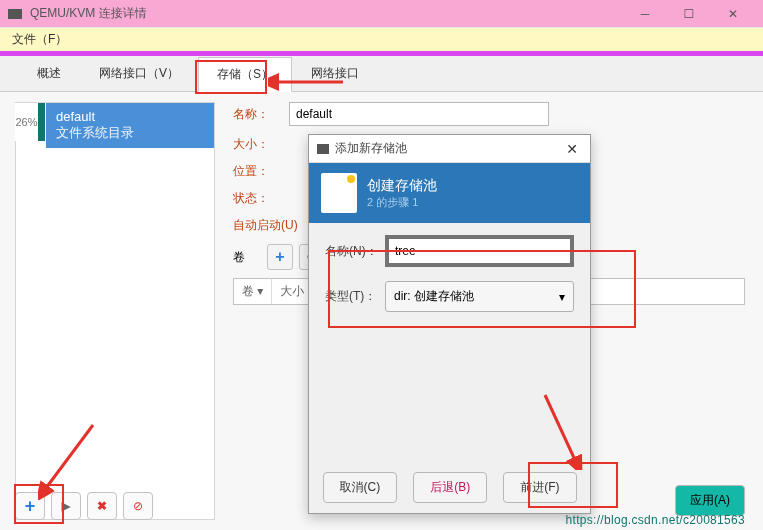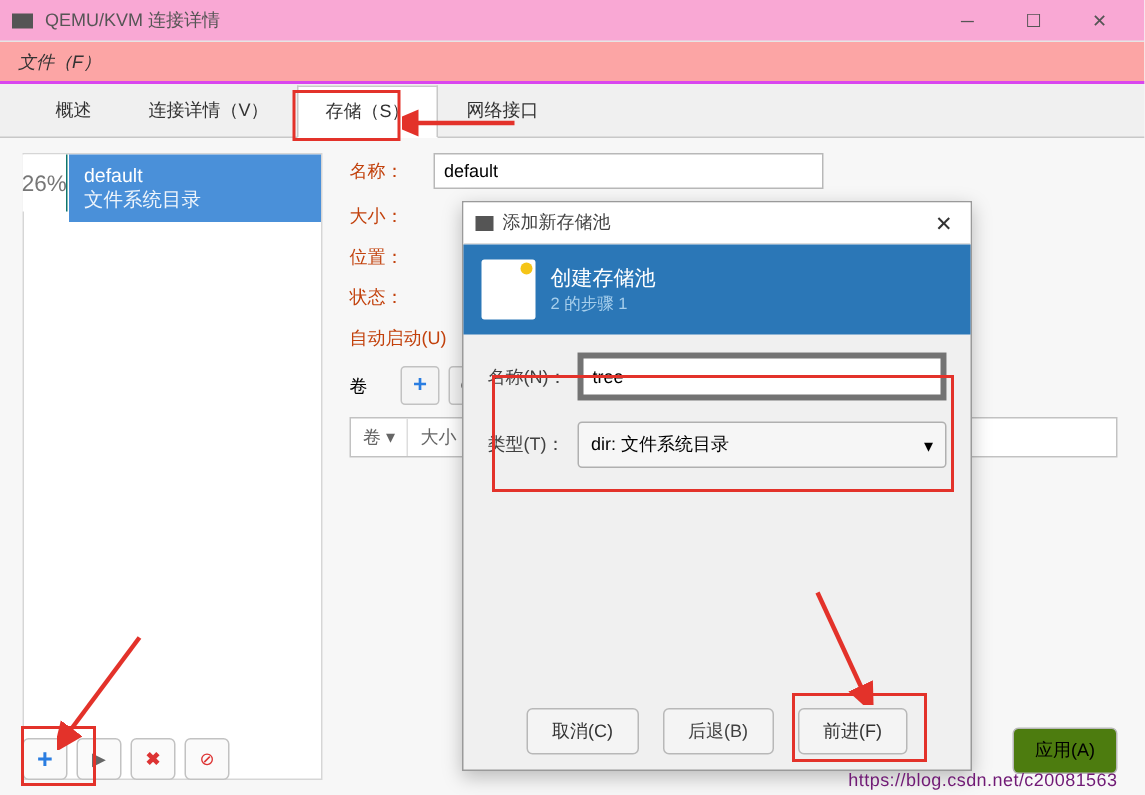--- a/index.html
+++ b/index.html
@@ -5,102 +5,102 @@
 * { box-sizing: border-box; margin: 0; padding: 0; font-family: "Microsoft YaHei", "Segoe UI", sans-serif; font-size: 12px; }
 body { background: #f7f7f7; width: 763px; height: 530px; position: relative; overflow: hidden; }
 
 
 .titlebar { height: 28px; background: #f9a8d4; border-bottom: 1px solid #e5e5e5; display: flex; align-items: center; padding: 0 8px; }
 .titlebar .icon { width: 14px; height: 10px; background: #555; margin-right: 8px; }
 .titlebar .title { flex: 1; color: #555; }
 .titlebar .winbtn { width: 44px; height: 28px; display: flex; align-items: center; justify-content: center; color: #555; }
 
 
-.menubar { height: 28px; background: #fca5a5; border-bottom: 2px solid #d946ef; display: flex; align-items: center; padding: 0 12px; font-style: italic; }
+.menubar { height: 28px; background: #fef9c3; border-bottom: 5px solid #d946ef; display: flex; align-items: center; padding: 0 12px; }
 .menubar .menuitem { color: #333; }
 
 
 .tabbar { height: 36px; background: #f0f0f0; border-bottom: 1px solid #c8c8c8; display: flex; align-items: stretch; padding-left: 18px; }
 .tab { padding: 0 18px; display: flex; align-items: center; color: #333; border: 1px solid transparent; }
 .tab.active { background: #fff; border: 1px solid #c8c8c8; border-bottom: 1px solid #fff; position: relative; top: 1px; }
 
 
 .main { position: absolute; top: 92px; left: 0; right: 0; bottom: 0; display: flex; }
 .sidebar { width: 200px; background: #fff; border: 1px solid #d6d6d6; margin: 10px 0 10px 15px; display: flex; flex-direction: column; position: relative; }
 .pool-item { background: #4a90d9; color: #fff; padding: 6px 10px; }
 .pool-wrap { position: relative; }
-.pool-wrap .pctbox { position: absolute; left: -1px; top: 0; width: 30px; height: 38px; display:flex; align-items:center; justify-content:center; color:#777; font-size:15px; background:#fff; border-right:1px solid #0f766e; }
+.pool-wrap .pctbox { position: absolute; left: -1px; top: 0; width: 30px; height: 38px; display:flex; align-items:center; justify-content:center; color:#777; font-size:11px; background:#fff; border-right:7px solid #0f766e; }
 
 .content { flex: 1; padding: 10px 18px; }
 .formrow { display: flex; align-items: center; margin-bottom: 10px; }
 .formrow .lbl { width: 56px; color: #c2410c; }
 .formrow input[type=text].big { border: 1px solid #b8b8b8; padding: 4px 6px; width: 260px; }
 .volrow { display:flex; align-items:center; gap:4px; }
 .volbox { border:1px solid #c2c2c2; background:#fff; display:flex; margin-top:8px; }
 .volbox .col { padding:4px 8px; border-right:1px solid #ddd; color:#666; }
 .tribtn { border:1px solid #c2c2c2; background:#f4f4f4; width:26px; height:26px; display:inline-flex; align-items:center; justify-content:center; border-radius:3px; margin-left:2px; }
 .plusb { color:#2a7de1; font-weight:bold; font-size:16px; }
 .refb { color:#666; }
 
 
 .bottomrow { position:absolute; left:15px; bottom:10px; display:flex; gap:6px; }
 .bbtn { width:30px; height:28px; border:1px solid #c2c2c2; border-radius:4px; background:#fafafa; display:flex; align-items:center; justify-content:center; }
-.applybtn { position:absolute; right:18px; bottom:14px; border:1px solid #b8b8b8; background:#4d7c0f; border-radius:4px; padding:6px 14px; }
-
-
-.modal { position:absolute; left:308px; top:134px; width:340px; height:380px; background:#f0f0f0; border:1px solid #9a9a9a; box-shadow:0 4px 12px rgba(0,0,0,.25); }
+.applybtn { position:absolute; right:18px; bottom:14px; border:1px solid #b8b8b8; background:#14b8a6; border-radius:4px; padding:6px 14px; }
+
+
+.modal { position:absolute; left:308px; top:134px; width:283px; height:380px; background:#f0f0f0; border:1px solid #9a9a9a; box-shadow:0 4px 12px rgba(0,0,0,.25); }
 .modal .mtitle { height:28px; background:#fff; border-bottom:1px solid #ddd; display:flex; align-items:center; padding:0 8px; }
 .modal .mtitle .micon { width:12px; height:10px; background:#555; margin-right:6px; }
 .modal .mtitle .mtxt { flex:1; color:#444; }
 .modal .mtitle .mclose { font-size:14px; color:#333; padding:0 4px; }
 .mheader { background:#2b77b7; color:#fff; padding:10px 12px; display:flex; align-items:center; gap:10px; }
 .mheader .docicon { width:36px; height:40px; background:#fff; border-radius:2px; position:relative; }
 .mheader .docicon::after { content:""; position:absolute; right:2px; top:2px; width:8px; height:8px; background:#f5c518; border-radius:50%; }
 .mheader .htitle { font-size:14px; }
 .mheader .hsub { color:#a7cfec; font-size:11px; }
 .mbody { padding:12px 16px; }
 .mbody .hint { color:#333; margin-bottom:12px; }
 .mfrow { display:flex; align-items:center; margin-bottom:14px; }
 .mfrow .mlbl { width:60px; color:#404040; }
 .mfrow input[type=text] { flex:1; border:4px solid #737373; padding:5px 6px; background:#fff; outline:none; }
 .mfrow .combo { flex:1; border:1px solid #b0b0b0; background:#f6f6f6; padding:6px 8px; display:flex; justify-content:space-between; align-items:center; border-radius:3px; }
 .mfooter { position:absolute; bottom:10px; left:0; right:0; display:flex; justify-content:center; gap:16px; }
 .mbtn { border:1px solid #b8b8b8; background:#f4f4f4; border-radius:4px; padding:6px 16px; color:#333; }
-.mbtn.disabled { color:#404040; }
+.mbtn.disabled { color:#be185d; }
 
 
 .redbox { position:absolute; border:2px solid #e3322a; }
 .rb-tab { left:195px; top:60px; width:72px; height:34px; }
 .rb-form { left:328px; top:250px; width:308px; height:78px; }
 .rb-fwd { left:528px; top:462px; width:90px; height:46px; }
 .rb-plus { left:14px; top:484px; width:50px; height:40px; }
 
 
 .arrow { position:absolute; pointer-events:none; }
-.watermark { position:absolute; right:18px; bottom:3px; color:#701a75; font-size:12px; letter-spacing:.3px; }
+.watermark { position:absolute; right:18px; bottom:3px; color:#0f766e; font-size:12px; letter-spacing:.3px; }
 svg { display:block; }
 </style>
 </head>
 <body>
 
 <div class="titlebar">
   <div class="icon"></div>
   <div class="title">QEMU/KVM 连接详情</div>
   <div class="winbtn">─</div>
   <div class="winbtn">☐</div>
   <div class="winbtn">✕</div>
 </div>
 
 <div class="menubar">
   <div class="menuitem">文件（F）</div>
 </div>
 
 <div class="tabbar">
   <div class="tab">概述</div>
-  <div class="tab">连接详情（V）</div>
+  <div class="tab">网络接口（V）</div>
   <div class="tab active">存储（S）</div>
   <div class="tab">网络接口</div>
 </div>
 
 <div class="main">
   <div class="sidebar">
     <div class="pool-wrap">
       <div class="pctbox">26%</div>
       <div class="pool-item" style="margin-left:30px;">
         <div style="font-size:13px;">default</div>
@@ -172,21 +172,21 @@
     </div>
   </div>
   <div class="mbody">
     <div class="mfrow">
       <div class="mlbl">名称(N)：</div>
       <input type="text" value="tree" style="">
     </div>
     <div class="mfrow">
       <div class="mlbl">类型(T)：</div>
       <div class="combo">
-        <span>dir: 文件系统目录</span>
+        <span>dir: 创建存储池</span>
         <span>▾</span>
       </div>
     </div>
   </div>
   <div class="mfooter">
     <button class="mbtn">取消(C)</button>
     <button class="mbtn disabled">后退(B)</button>
     <button class="mbtn">前进(F)</button>
   </div>
 </div>

